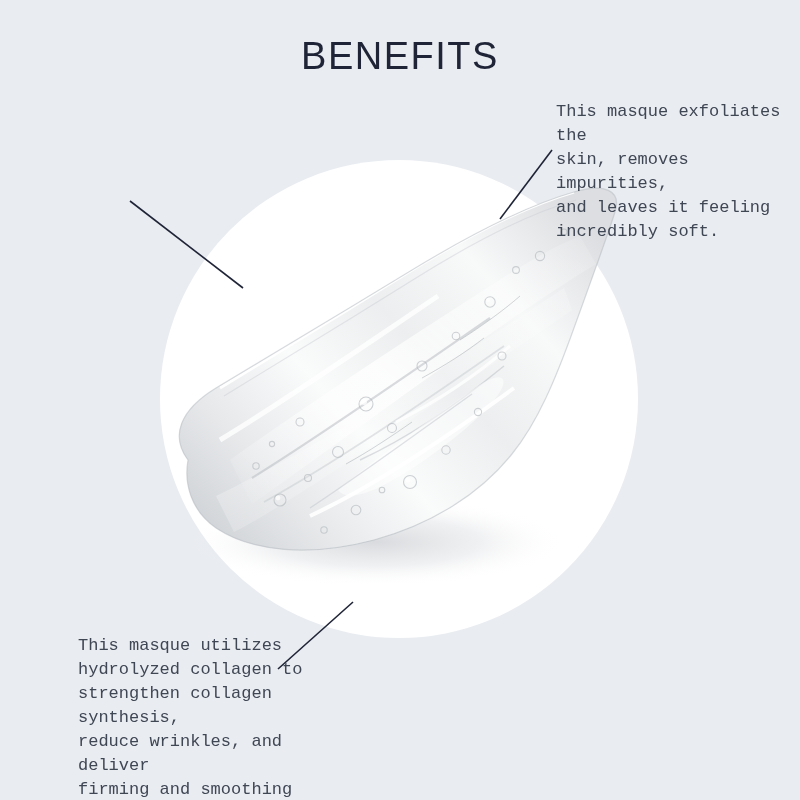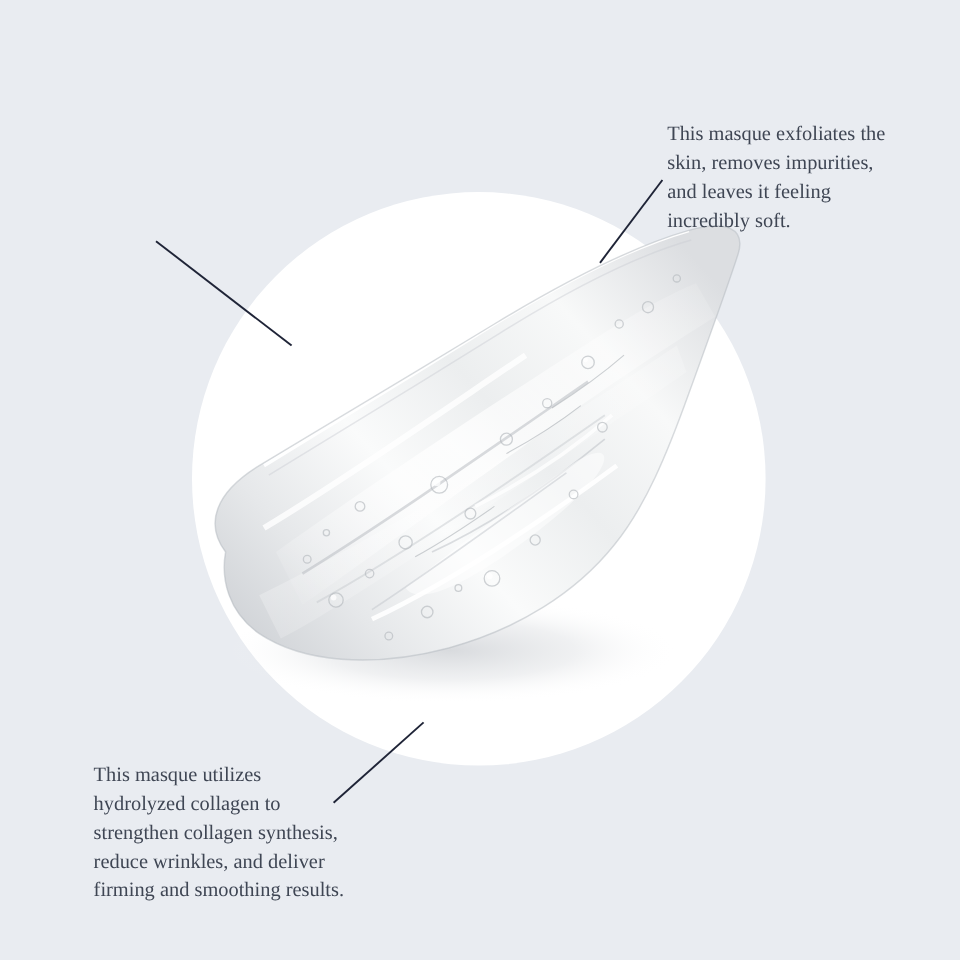--- a/index.html
+++ b/index.html
@@ -60,41 +60,42 @@
     pointer-events: none;
   }
   .gel-svg { display: block; width: 478px; height: 478px; }
 
   
   .callout {
     position: absolute;
     font-size: 17px;
     line-height: 24px;
     color: #3f4654;
-    font-family: Liberation Serif, serif;
+    font-family: Liberation Mono, monospace;
     font-weight: 400;
     white-space: pre-line;
   }
   .callout-tl { left: 48px;  top: 128px; width: 235px; }
   .callout-tr { left: 556px; top: 100px; width: 240px; }
   .callout-bl { left: 78px;  top: 634px; width: 275px; }
 
   
   .leaders {
     position: absolute;
     left: 0; top: 0;
     width: 800px; height: 800px;
     pointer-events: none;
   }
 </style>
 </head>
 <body>
 
 <div id="stage">
 
+  <div class="page-title">BENEFITS</div>
 
   <div class="photo-circle"></div>
 
   <div class="gel-wrap">
     <svg class="gel-svg" viewBox="0 0 478 478" xmlns="http://www.w3.org/2000/svg">
       <defs>
         <linearGradient id="gelBody" x1="0.12" y1="0.82" x2="0.88" y2="0.12">
           <stop offset="0%" stop-color="#cfd2d6"></stop>
           <stop offset="18%" stop-color="#e6e8ea"></stop>
           <stop offset="38%" stop-color="#fafbfb"></stop>

